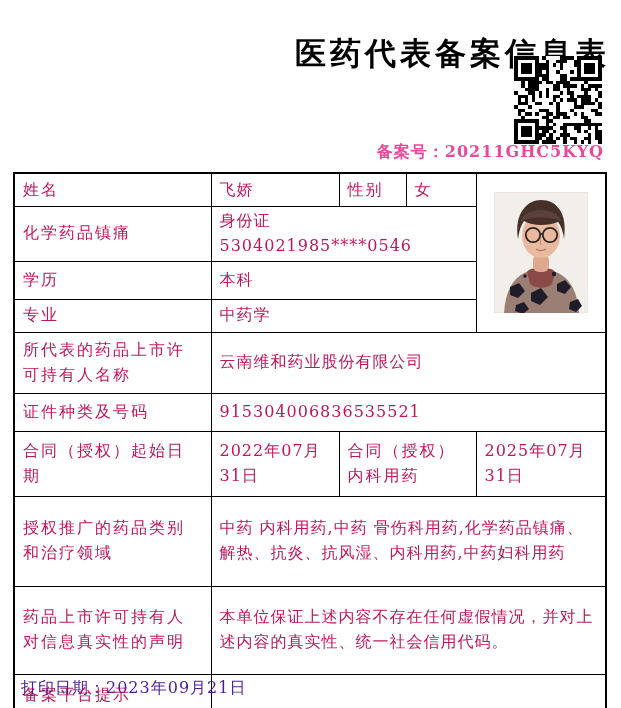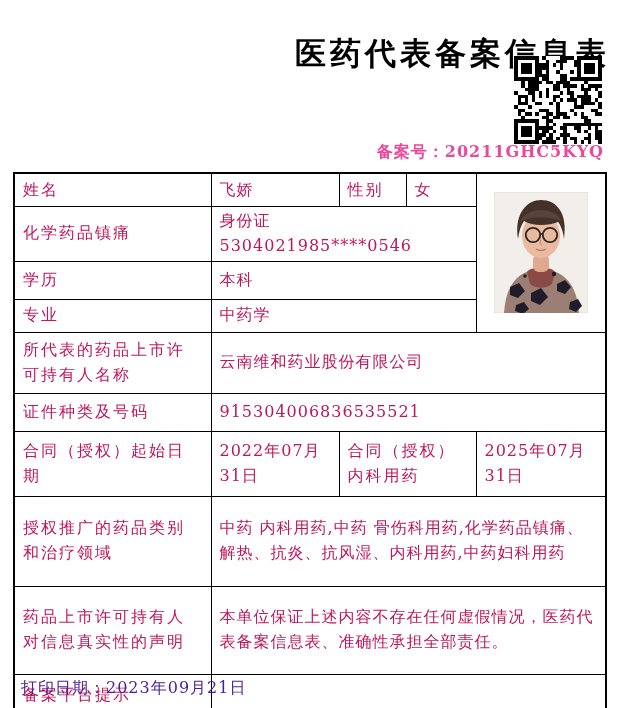--- a/index.html
+++ b/index.html
@@ -379,21 +379,21 @@
         <td class="val">2022年07月31日</td>
         <td class="lbl" colspan="2">合同（授权）内科用药</td>
         <td class="val">2025年07月31日</td>
       </tr>
       <tr class="r8">
         <td class="lbl">授权推广的药品类别和治疗领域</td>
         <td class="val" colspan="4">中药 内科用药,中药 骨伤科用药,化学药品镇痛、解热、抗炎、抗风湿、内科用药,中药妇科用药</td>
       </tr>
       <tr class="r9">
         <td class="lbl">药品上市许可持有人对信息真实性的声明</td>
-        <td class="val" colspan="4">本单位保证上述内容不存在任何虚假情况，医药代表备案信息表、准确性承担全部责任。</td>
+        <td class="val" colspan="4">本单位保证上述内容不存在任何虚假情况，并对上述内容的真实性、统一社会信用代码。</td>
       </tr>
       <tr class="r10">
         <td class="lbl">备案平台提示</td>
         <td class="val" colspan="4"></td>
       </tr>
     </tbody>
       </table>
   </div>
 
   <div class="print-date">

